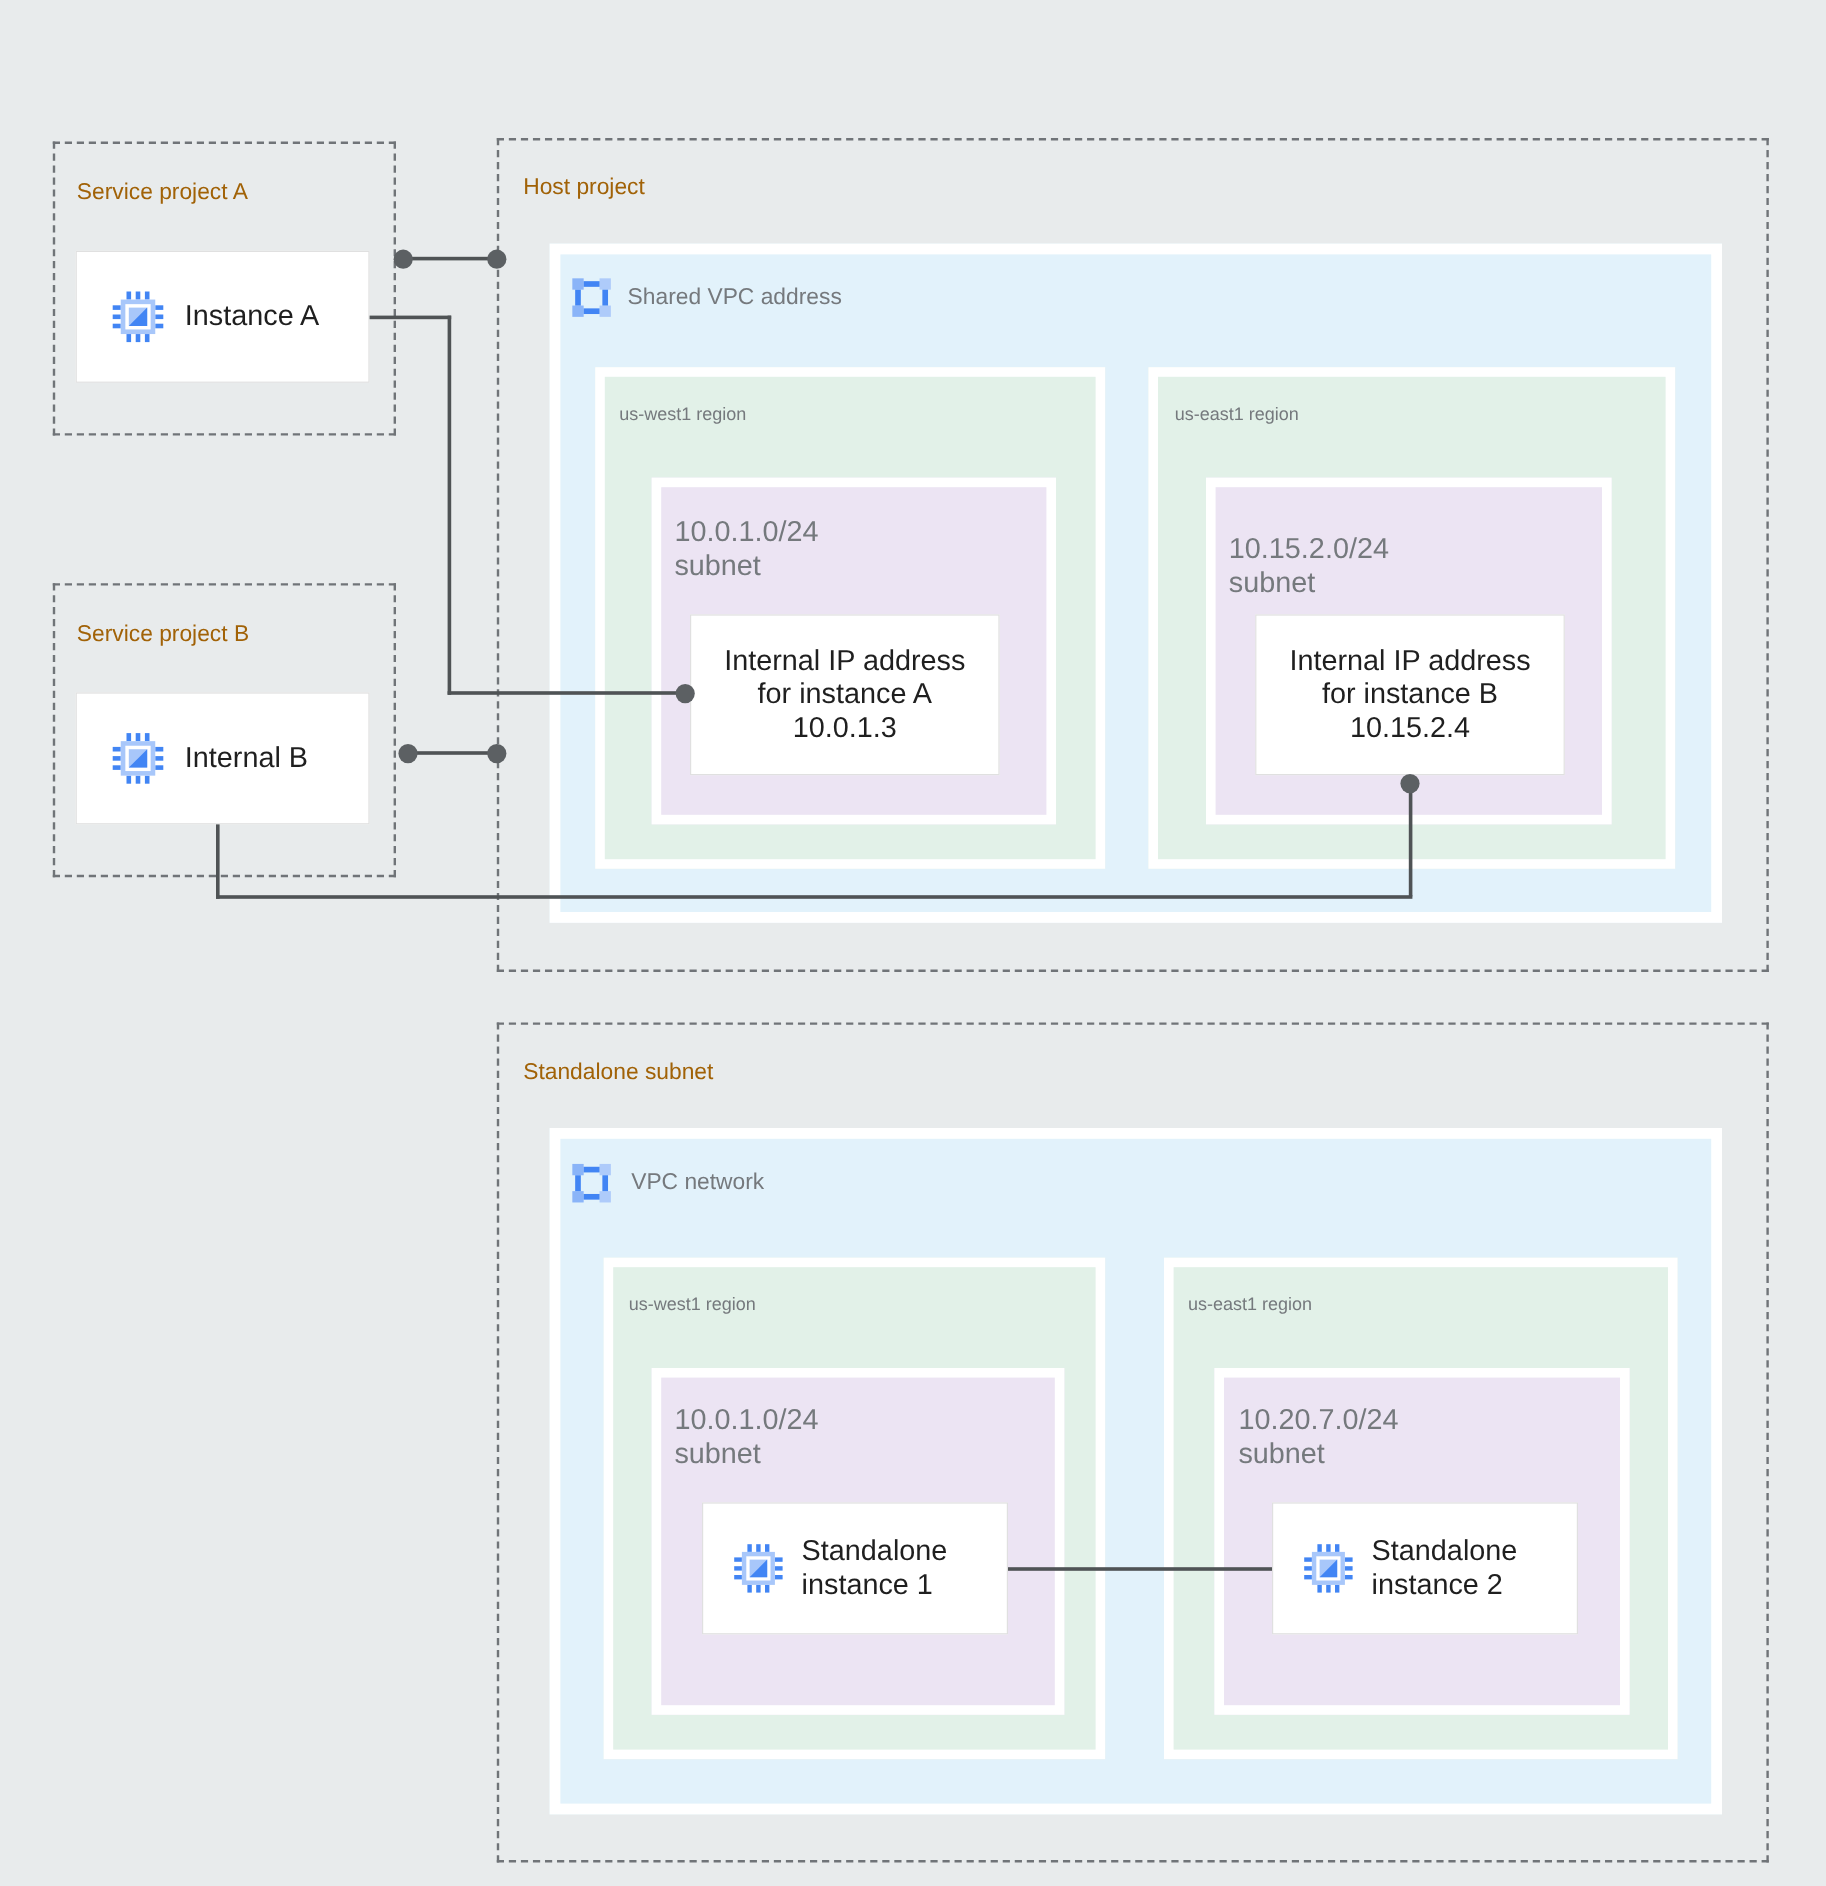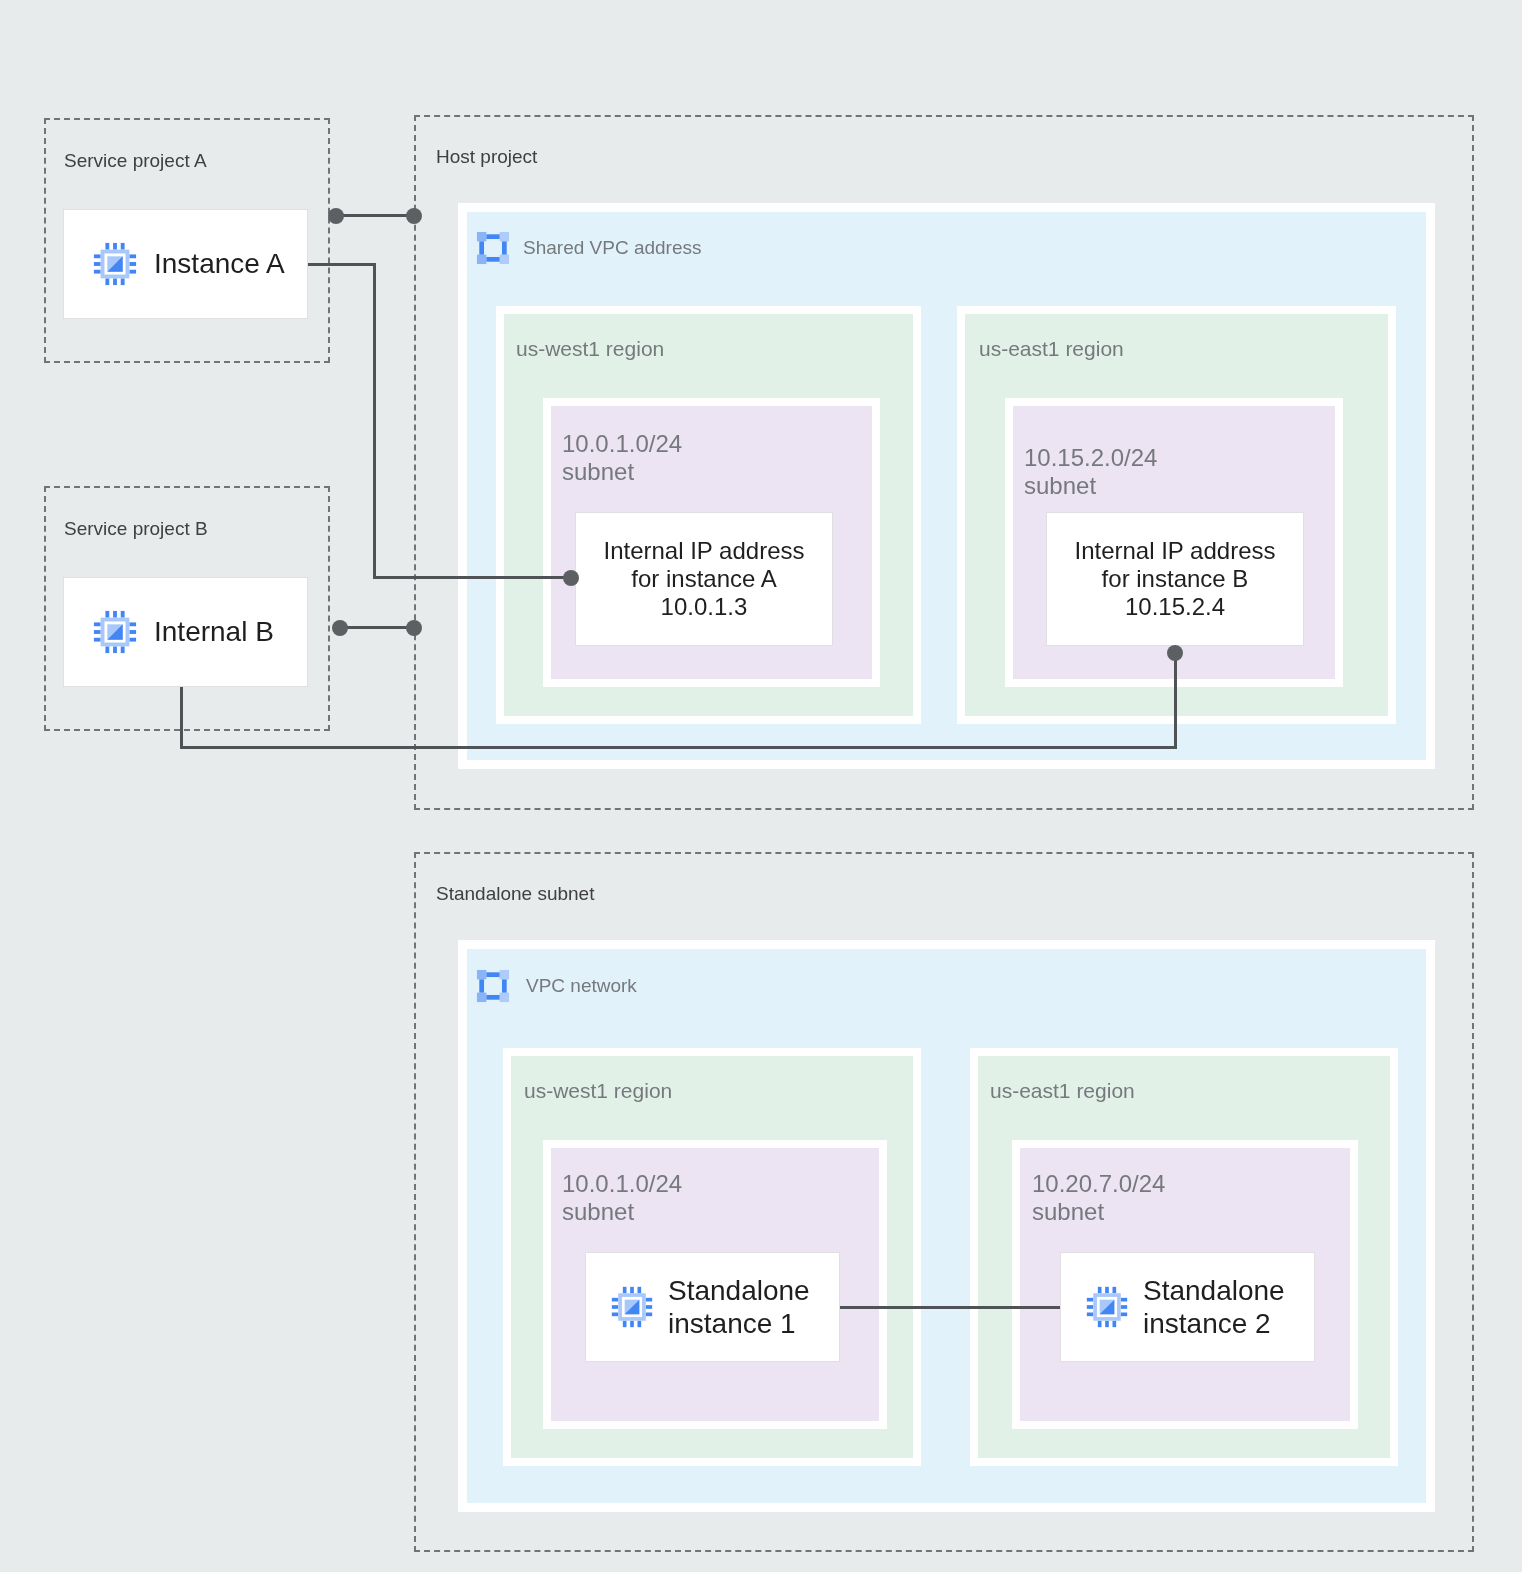--- a/index.html
+++ b/index.html
@@ -37,21 +37,21 @@
 
   
   .proj {
     position: absolute;
     border: 2px dashed #707478;
     background: transparent;
   }
   .proj-label {
     position: absolute;
     font-size: 19px;
-    color: #404040;
+    color: #a16207;
     white-space: nowrap;
   }
 
   
   .vpc {
     position: absolute;
     background: #e2f2fb;
     border: 9px solid #ffffff;
   }
   .vpc-head {
@@ -63,21 +63,21 @@
   .vpc-title { font-size: 19px; color: #75797d; white-space: nowrap; }
 
   
   .region {
     position: absolute;
     background: #e2f1e8;
     border: 8px solid #ffffff;
   }
   .region-label {
     position: absolute;
-    font-size: 21px;
+    font-size: 15px;
     color: #75797d;
     white-space: nowrap;
   }
 
   
   .subnet {
     position: absolute;
     background: #ece4f3;
     border: 8px solid #ffffff;
   }
@@ -97,21 +97,21 @@
     display: flex;
     align-items: center;
     justify-content: center;
   }
   .node-inst {
     gap: 16px;
     padding-left: 28px;
     justify-content: flex-start;
   }
   .node-text {
-    font-size: 28px;
+    font-size: 24px;
     color: #1f1f1f;
     line-height: 1.18;
     white-space: pre-line;
   }
   .node-ip {
     text-align: center;
     font-size: 24px;
     color: #1f1f1f;
     line-height: 1.18;
     white-space: pre-line;

